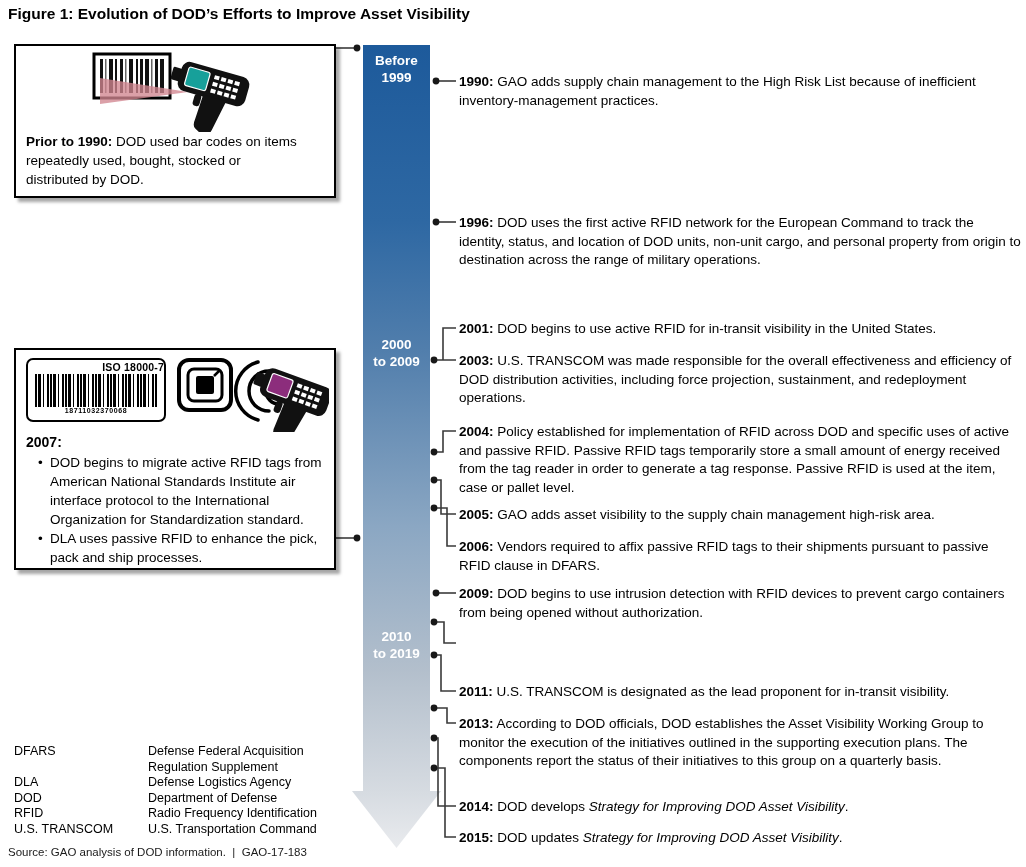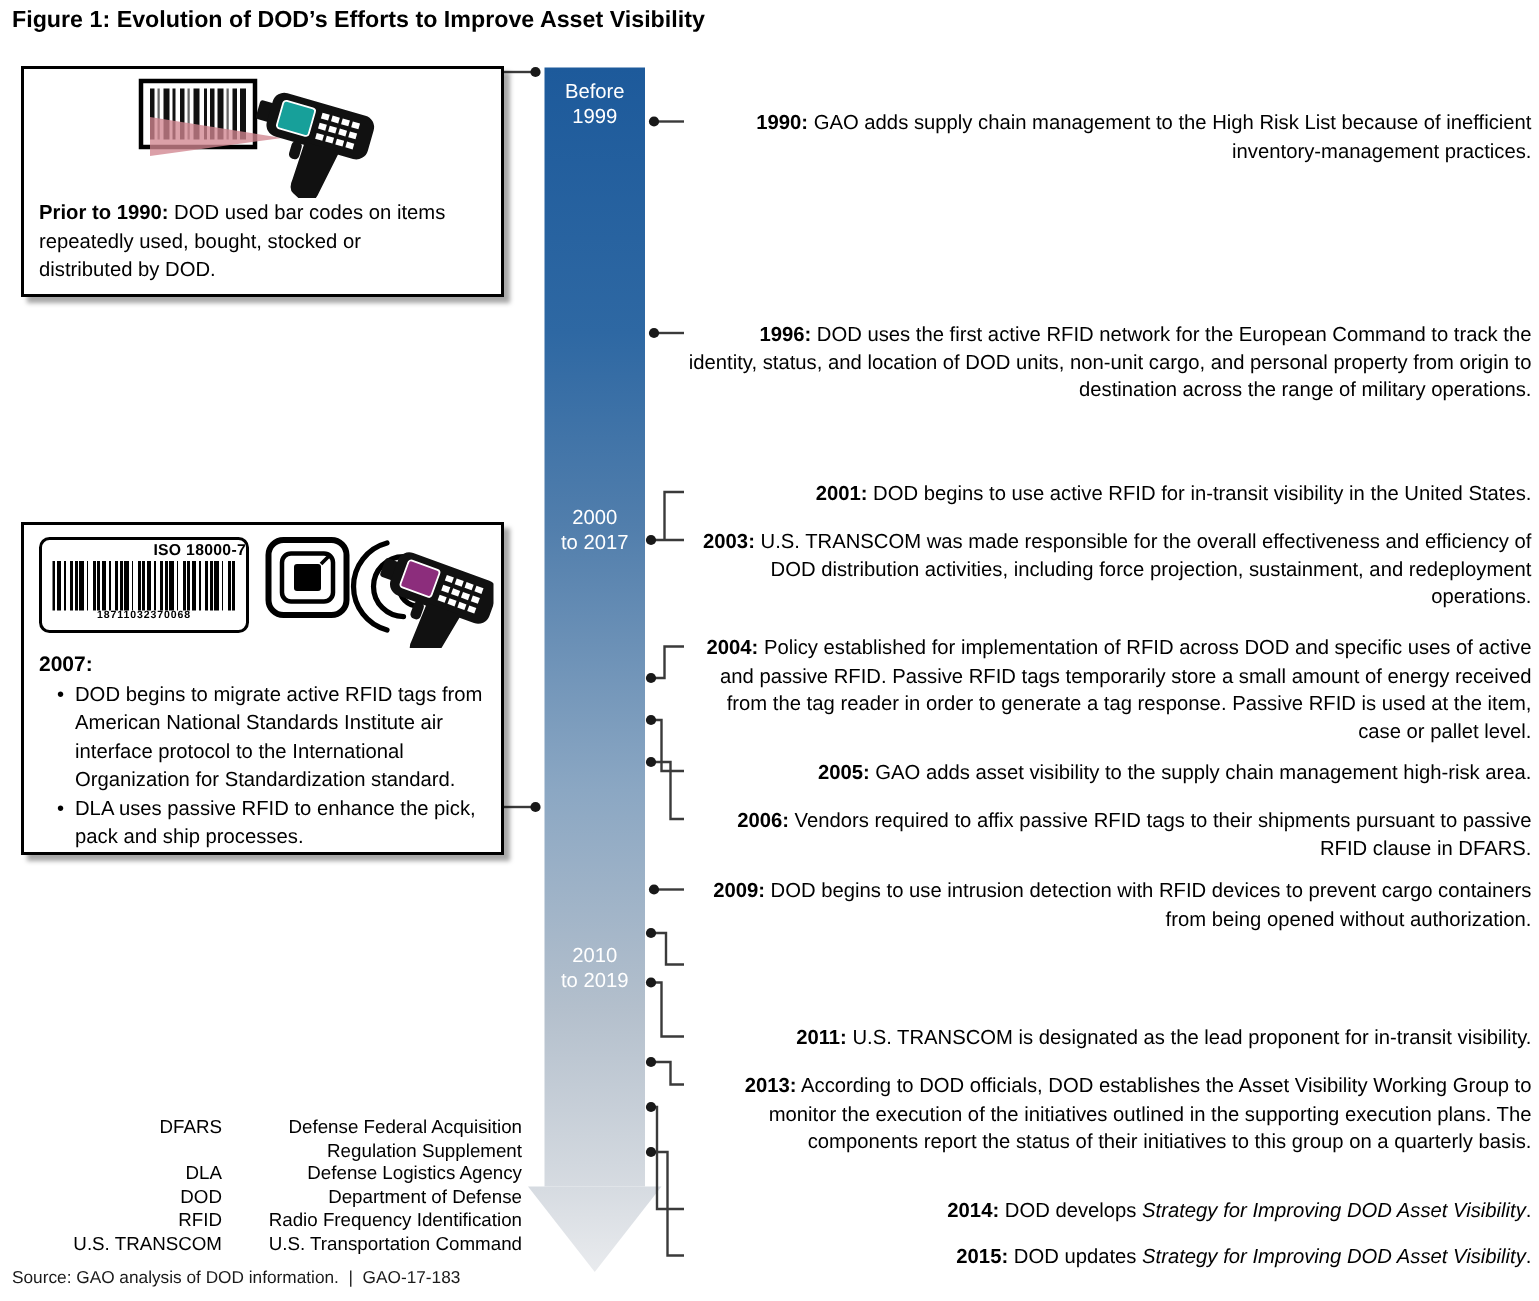--- a/index.html
+++ b/index.html
@@ -4,24 +4,24 @@
 <style>
   html,body{margin:0;padding:0;background:#fff;}
   .canvas{position:relative;width:1026px;height:867px;background:#fff;
           font-family:"Liberation Sans",sans-serif;color:#000;overflow:hidden;}
   .fig-title{position:absolute;left:8px;top:5px;font-size:15.5px;font-weight:bold;}
 
   
   .overlay-svg{position:absolute;left:0;top:0;pointer-events:none;}
 
   .bar-label{position:absolute;left:363px;width:67px;text-align:center;color:#fff;
-             font-weight:normal;font-size:13.5px;line-height:17px;white-space:pre-line;z-index:4;}
-
-  
-  .event{position:absolute;left:459px;width:562px;font-size:13.5px;line-height:18.5px;text-align:right;}
+             font-weight:bold;font-size:13.5px;line-height:17px;white-space:pre-line;z-index:4;}
+
+  
+  .event{position:absolute;left:459px;width:562px;font-size:13.5px;line-height:18.5px;}
   .event .yr{font-weight:bold;}
 
   
   .callout{position:absolute;left:14px;width:318px;background:#fff;border:2.5px solid #000;
            box-shadow:4px 4px 3px rgba(0,0,0,.35);z-index:3;}
   .box1{top:44px;height:150px;}
   .box2{top:348px;height:218px;}
   .callout-text{position:absolute;left:10px;font-size:13.5px;line-height:19px;}
   .box1 .callout-text{top:86px;width:272px;}
   .box2 .heading{position:absolute;left:10px;top:84px;font-size:14px;font-weight:bold;}
@@ -34,21 +34,21 @@
   
   .iso-label{position:absolute;left:10px;top:8px;width:136px;height:60px;border:2.5px solid #000;
              border-radius:7px;background:#fff;}
   .iso-title{font-size:10.5px;font-weight:bold;text-align:right;margin-top:1px;letter-spacing:.2px;}
   .iso-bars{height:33px;margin:1px 7px 0 7px;
     background:repeating-linear-gradient(90deg,#000 0 2px,#fff 2px 3px,#000 3px 6px,#fff 6px 8px,#000 8px 9px,#fff 9px 12px,#000 12px 14px,#fff 14px 15px);}
   .iso-num{font-size:7px;font-weight:bold;text-align:center;letter-spacing:.6px;}
 
   
   .glossary{position:absolute;left:14px;top:744px;display:grid;grid-template-columns:134px 200px;
-            font-size:12.5px;line-height:15.5px;text-align:right;}
+            font-size:12.5px;line-height:15.5px;}
   .source{position:absolute;left:8px;top:846px;font-size:11.5px;white-space:pre;color:#1a1a1a;}
 
   .box-svg{position:absolute;left:0;top:0;}
 </style>
 </head>
 <body>
 
 <div class="canvas">
 
   <div class="fig-title">Figure 1: Evolution of DOD’s Efforts to Improve Asset Visibility</div>
@@ -120,21 +120,21 @@
       <circle cx="434" cy="655" r="3.4"></circle>
         <circle cx="434" cy="708" r="3.4"></circle>
       <circle cx="434" cy="738" r="3.4"></circle>
         <circle cx="434" cy="768" r="3.4"></circle>
     </g>
   </svg>
 
   <div class="bar-label" style="top:52px">Before
 1999</div>
   <div class="bar-label" style="top:336px">2000
-to 2017</div>
+to 2009</div>
   <div class="bar-label" style="top:628px">2010
 to 2019</div>
 
   <div class="callout box1">
     <svg class="box-svg" width="313" height="86" viewBox="0 0 313 86" aria-hidden="true">
       <rect x="78" y="8" width="76" height="44" fill="#fff" stroke="#000" stroke-width="3"></rect>
       <g fill="#111">
         <rect x="84" y="13" width="3" height="34"></rect>
           <rect x="89" y="13" width="1.5" height="34" fill="#666"></rect>
         <rect x="93" y="13" width="4" height="34"></rect>

